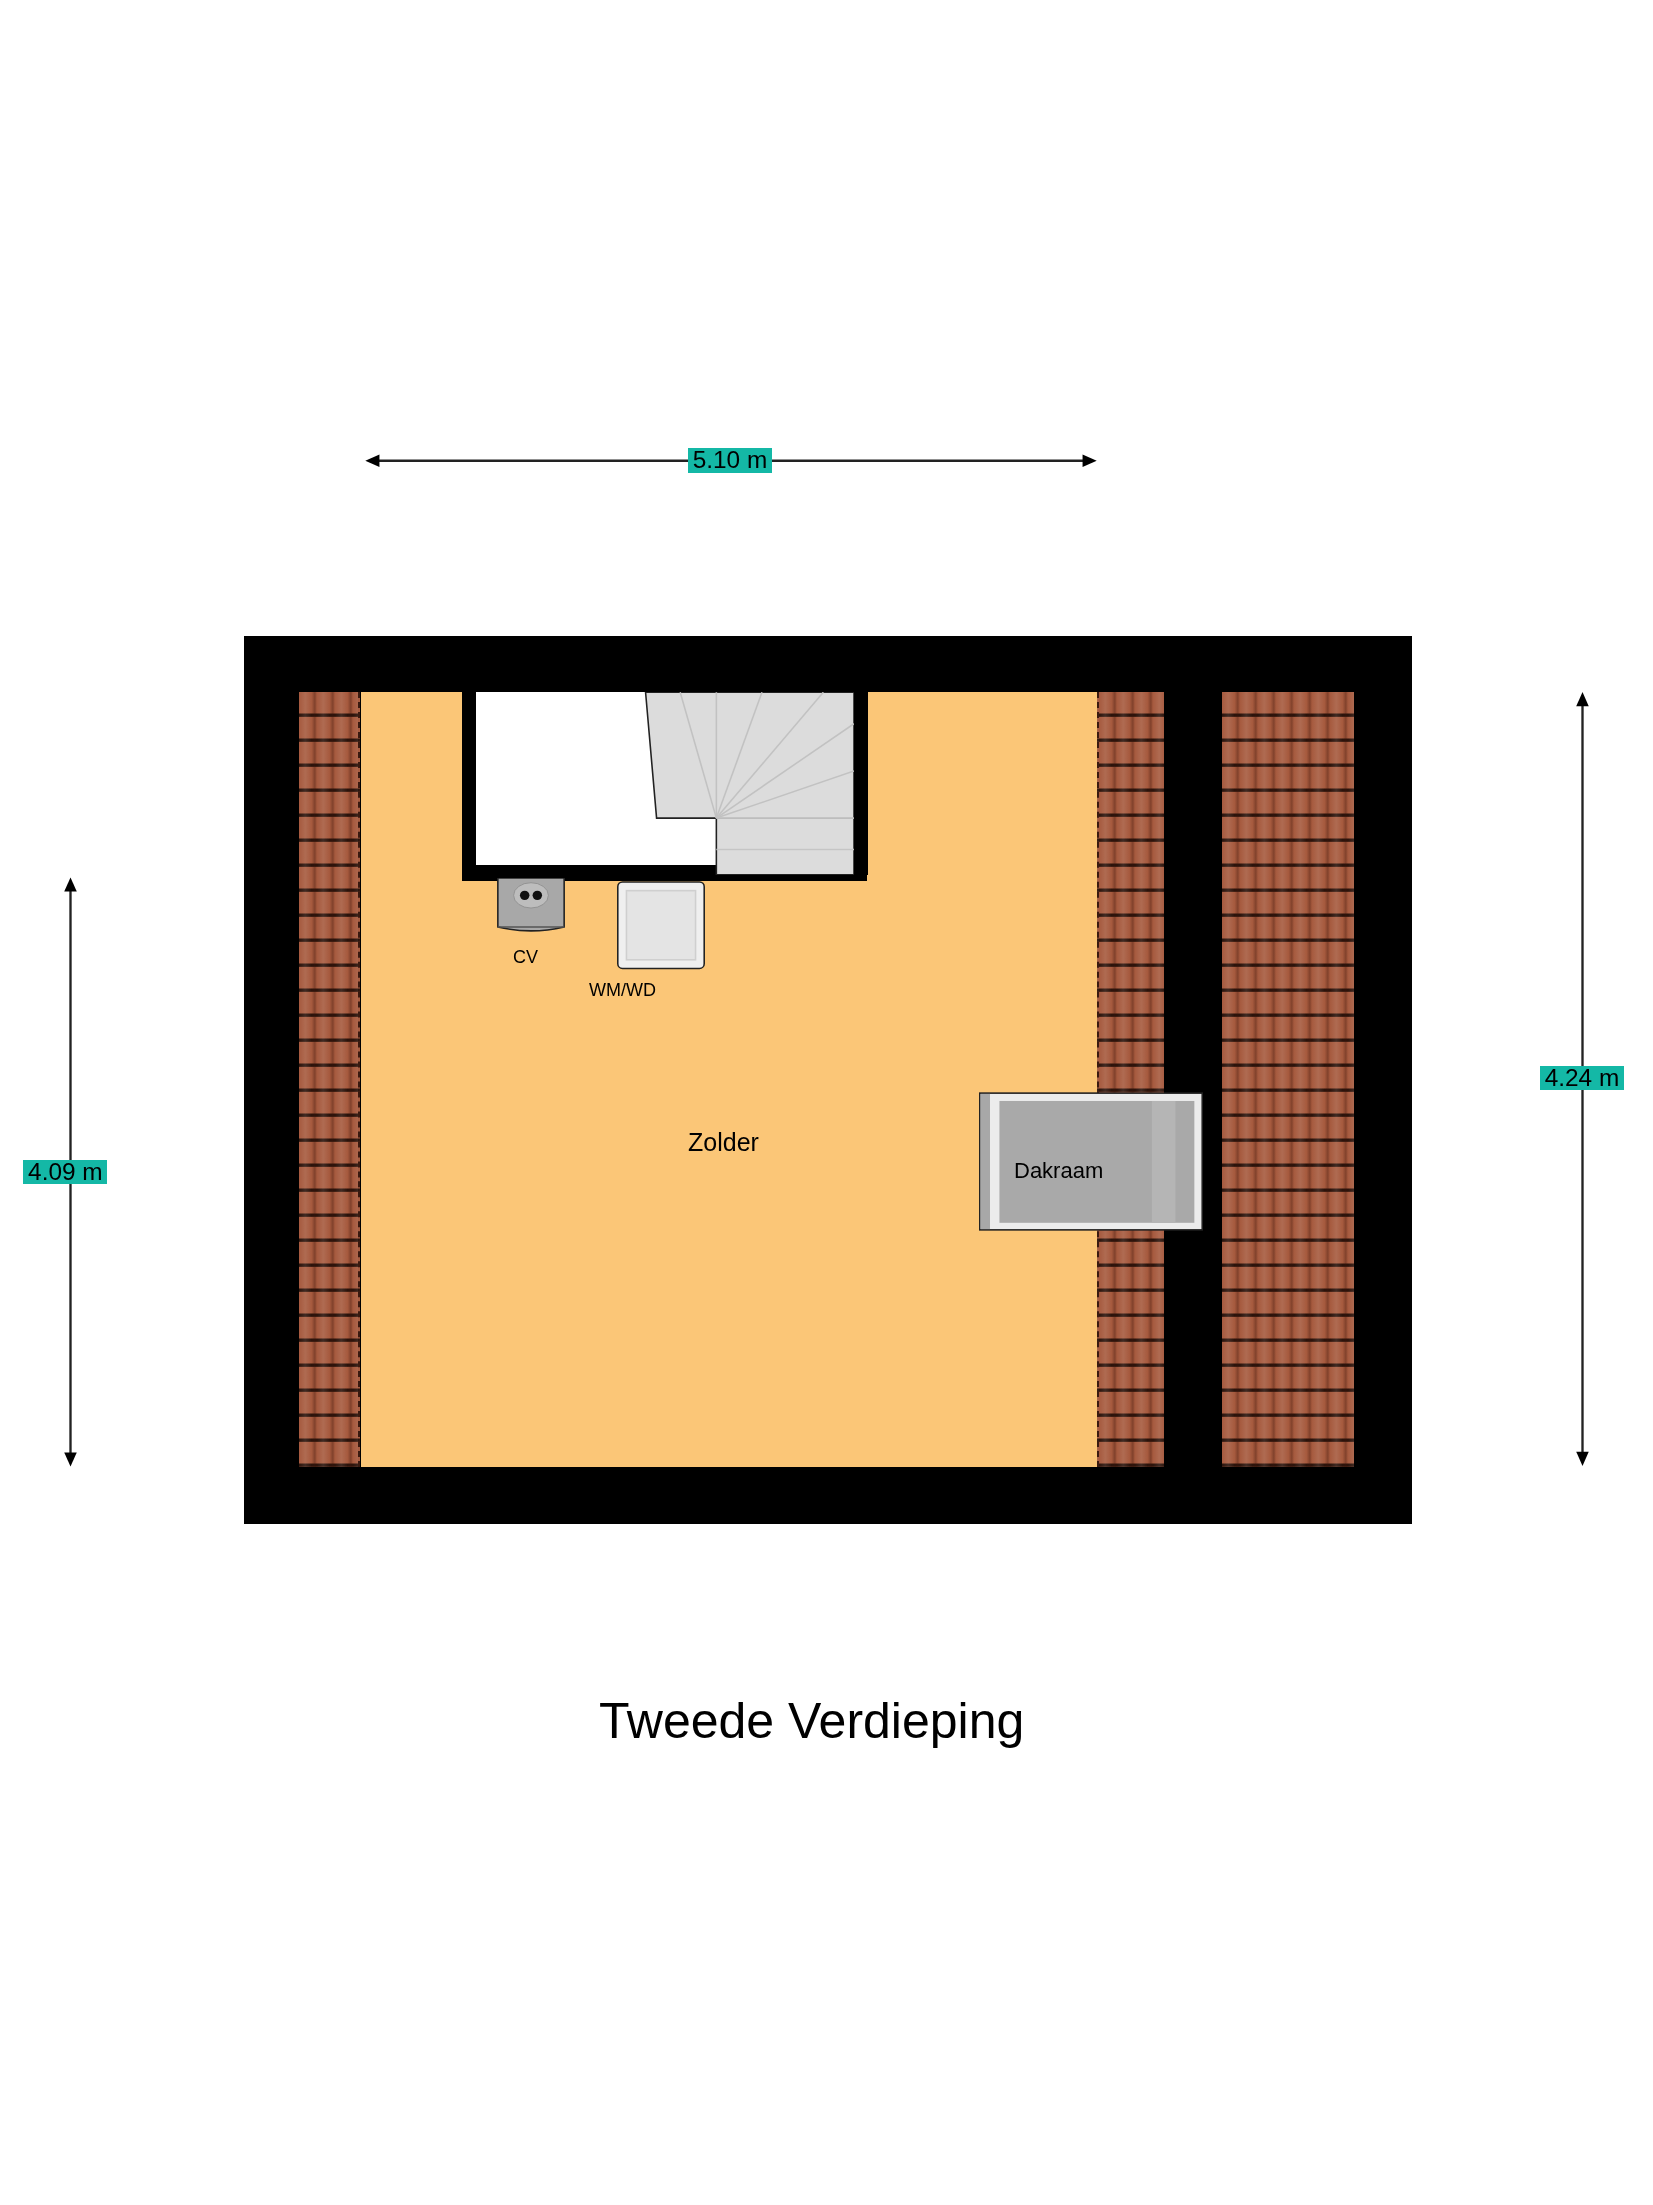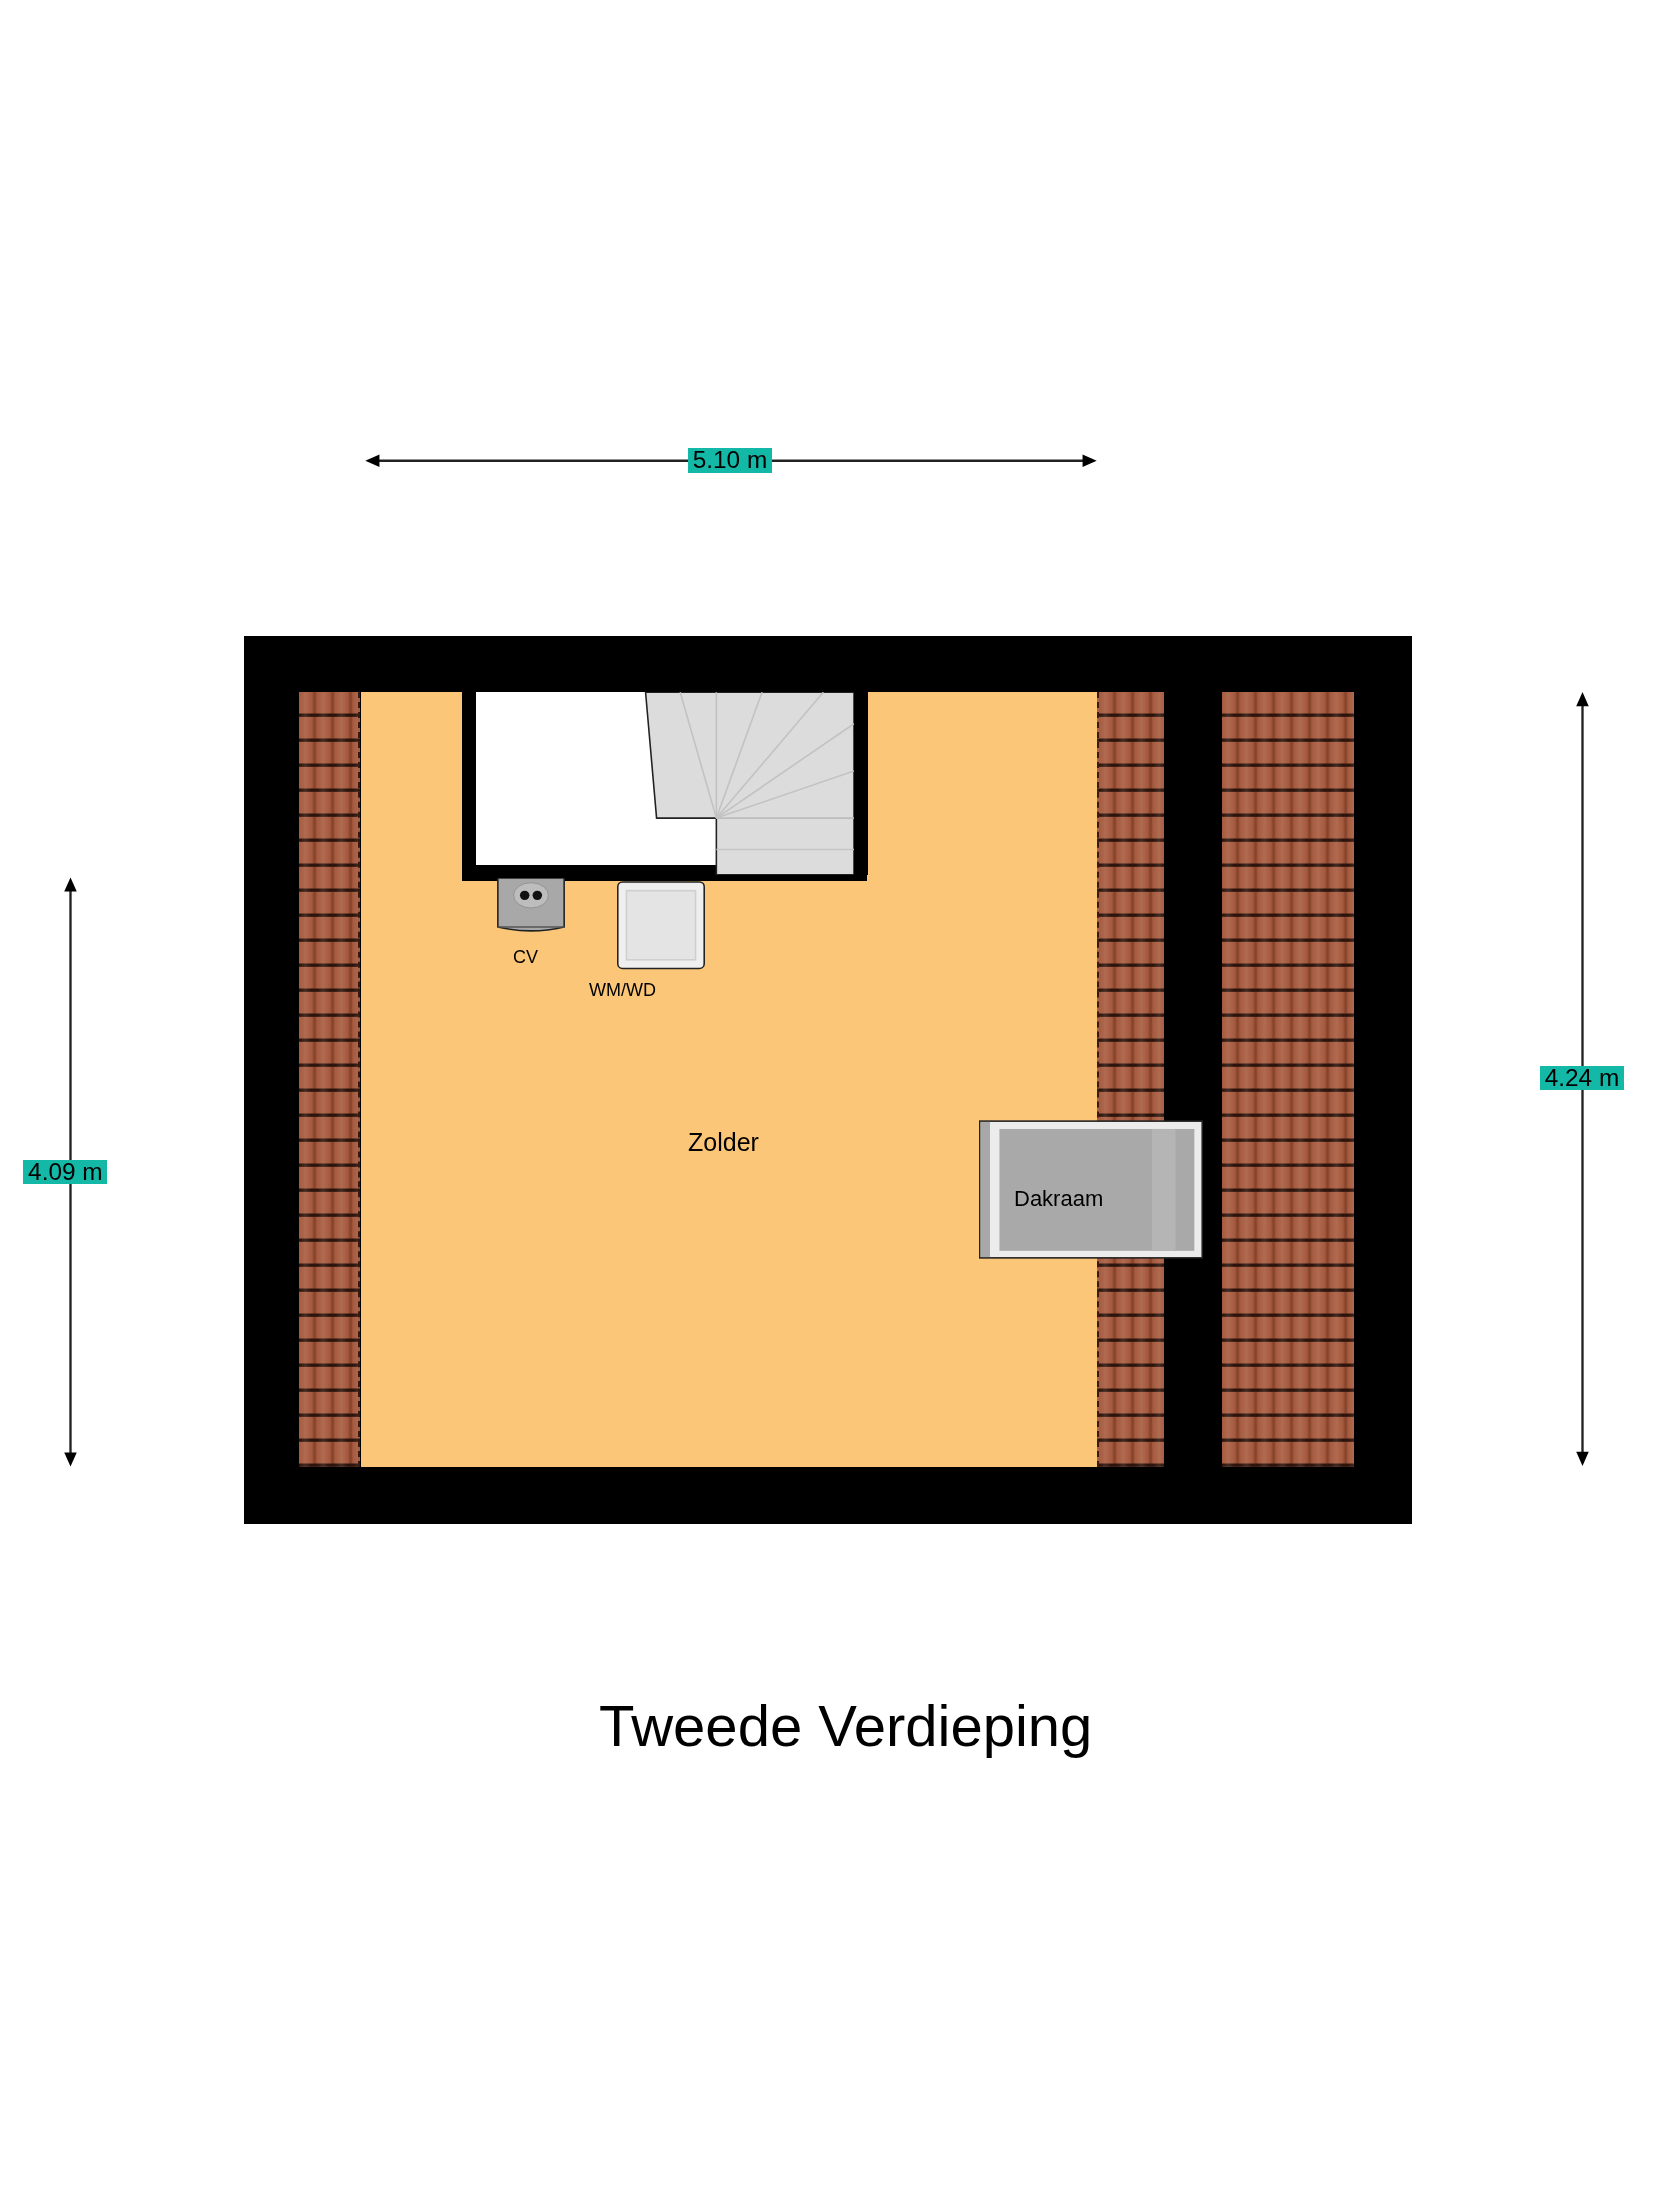--- a/index.html
+++ b/index.html
@@ -12,21 +12,21 @@
     background-image:
       repeating-linear-gradient(90deg, rgba(0,0,0,0.0) 0px, rgba(255,255,255,0.10) 6.3px, rgba(0,0,0,0.0) 12.6px, rgba(60,20,10,0.35) 15.8px, rgba(0,0,0,0) 18px),
       repeating-linear-gradient(180deg, rgba(0,0,0,0) 0px, rgba(0,0,0,0) 21px, #2b130b 22px, #2b130b 24.4px, rgba(0,0,0,0) 25px);
   }
   .dash-edge { border-right:2.4px dashed #3a1a10; }
   .dash-edge-l { border-left:2.4px dashed #3a1a10; }
   .void { background:#ffffff; }
   .dim-label { font-size:24.4px; background:#14b8a6; padding:0 4.7px; white-space:nowrap; line-height:1; }
   .room-label { font-size:25px; white-space:nowrap; }
   .fixture-label { font-size:18px; white-space:nowrap; }
-  .title { font-size:58px; white-space:nowrap; }
+  .title { font-size:50px; white-space:nowrap; }
 </style>
 </head>
 <body>
 
 <div class="abs" style="left:365px; top:449px; width:732px; height:23.6px;">
   <svg class="abs" style="left:0; top:0;" width="732" height="23.6" viewBox="0 0 930 30">
     <line x1="14" y1="15" x2="916" y2="15" stroke="#222" stroke-width="3"></line>
     <polygon points="0,15 18,7 18,23" fill="#000"></polygon>
     <polygon points="930,15 912,7 912,23" fill="#000"></polygon>
   </svg>
@@ -89,21 +89,21 @@
 <div class="abs" style="left:617px; top:881px; width:88px; height:90px;">
   <svg width="88" height="90" style="position:absolute;left:0;top:0;" viewBox="0 0 112 114">
     <rect x="1" y="1" width="110" height="110" rx="6" fill="#efefef" stroke="#222" stroke-width="2"></rect>
     <rect x="12" y="12" width="88" height="88" fill="#e4e4e4" stroke="#cfcfcf" stroke-width="2"></rect>
   </svg>
 </div>
 <span class="abs fixture-label" style="left:589px; top:980px;">WM/WD</span>
 
 <span class="abs room-label" style="left:688px; top:1128px;">Zolder</span>
 
-<div class="abs" style="left:979px; top:1092px; width:224px; height:139px;margin-top:28px;">
+<div class="abs" style="left:979px; top:1092px; width:224px; height:139px;">
   <svg width="224" height="139" style="position:absolute;left:0;top:0;" viewBox="0 0 285 176">
     <rect x="1" y="1" width="283" height="174" fill="#ececec" stroke="#222" stroke-width="2"></rect>
     <rect x="2" y="2" width="12" height="172" fill="#a8a8a8"></rect>
     <rect x="26" y="11" width="248" height="155" fill="#a9a9a9"></rect>
     <rect x="220" y="11" width="30" height="155" fill="#b5b5b5"></rect>
   </svg>
   <span class="abs fixture-label" style="left:35px; top:66px; font-size:22px;">Dakraam</span>
 </div>
 
 <span class="abs title" style="left:599px; top:1692px;">Tweede Verdieping</span>

